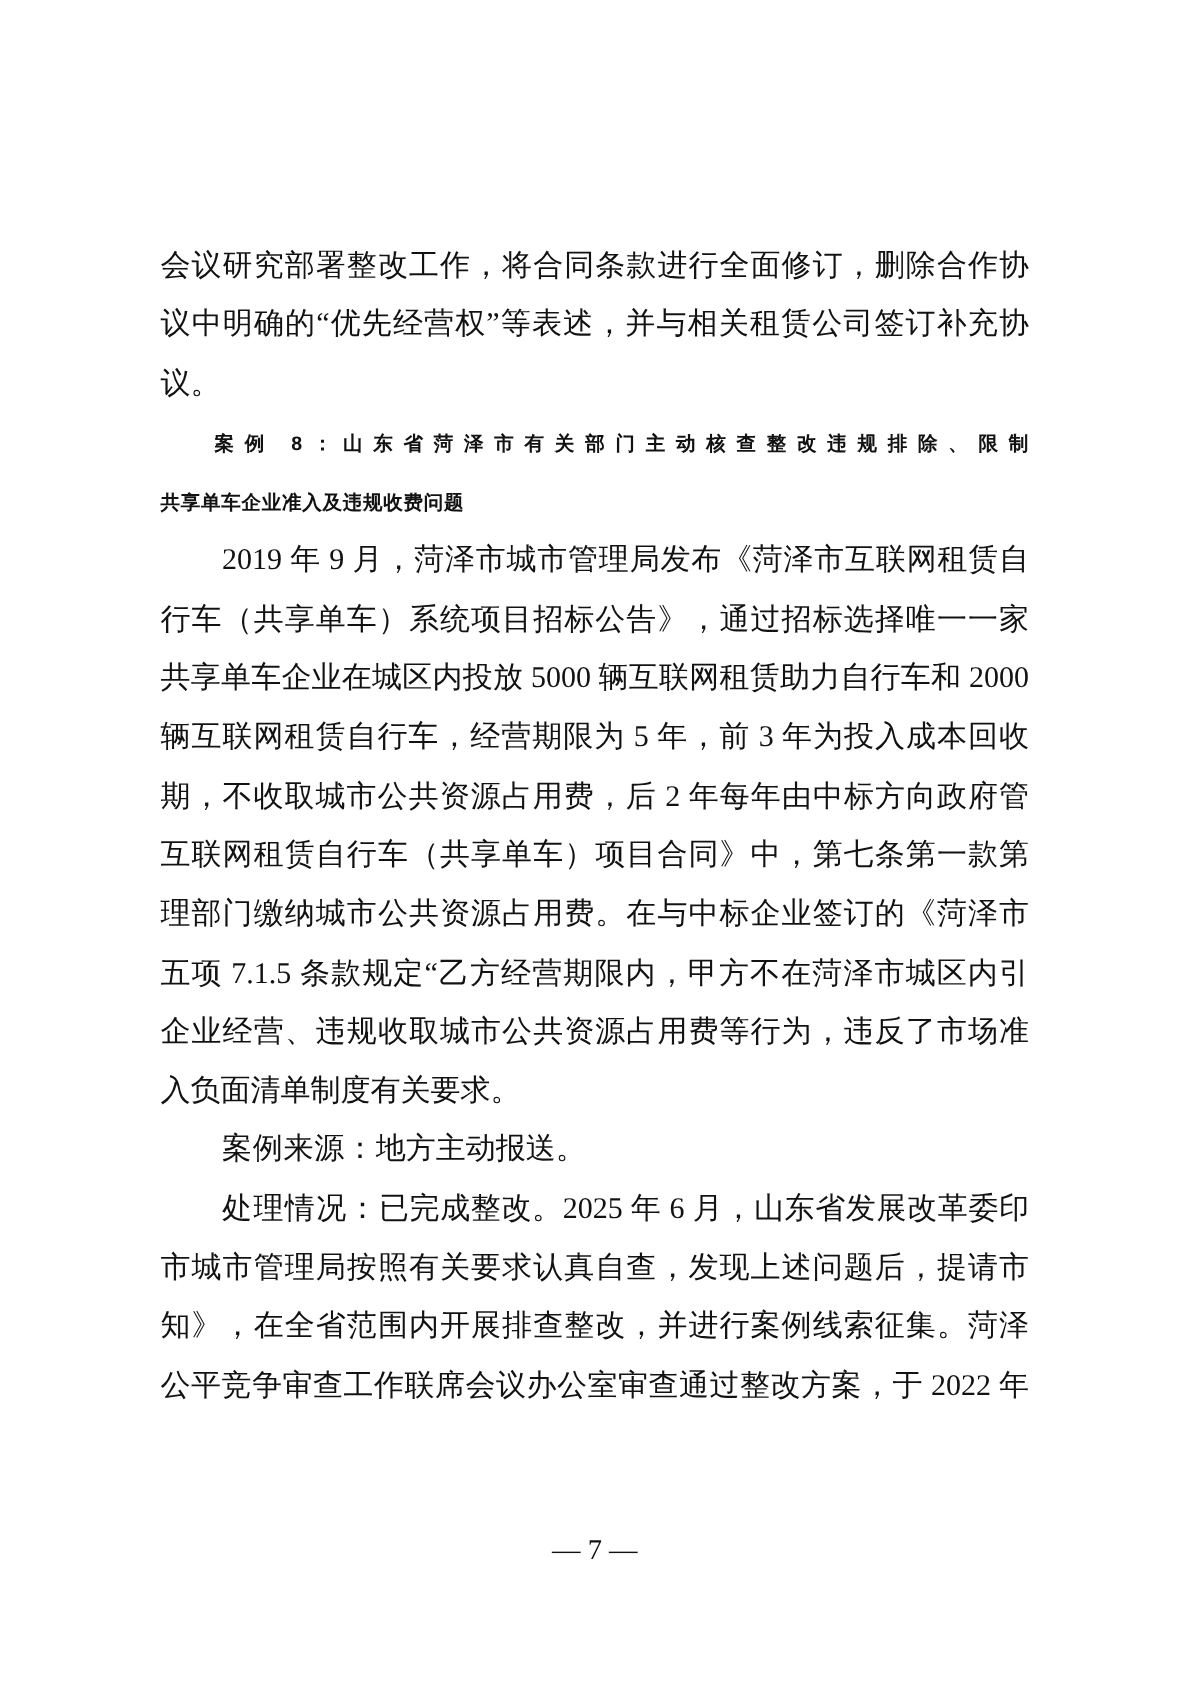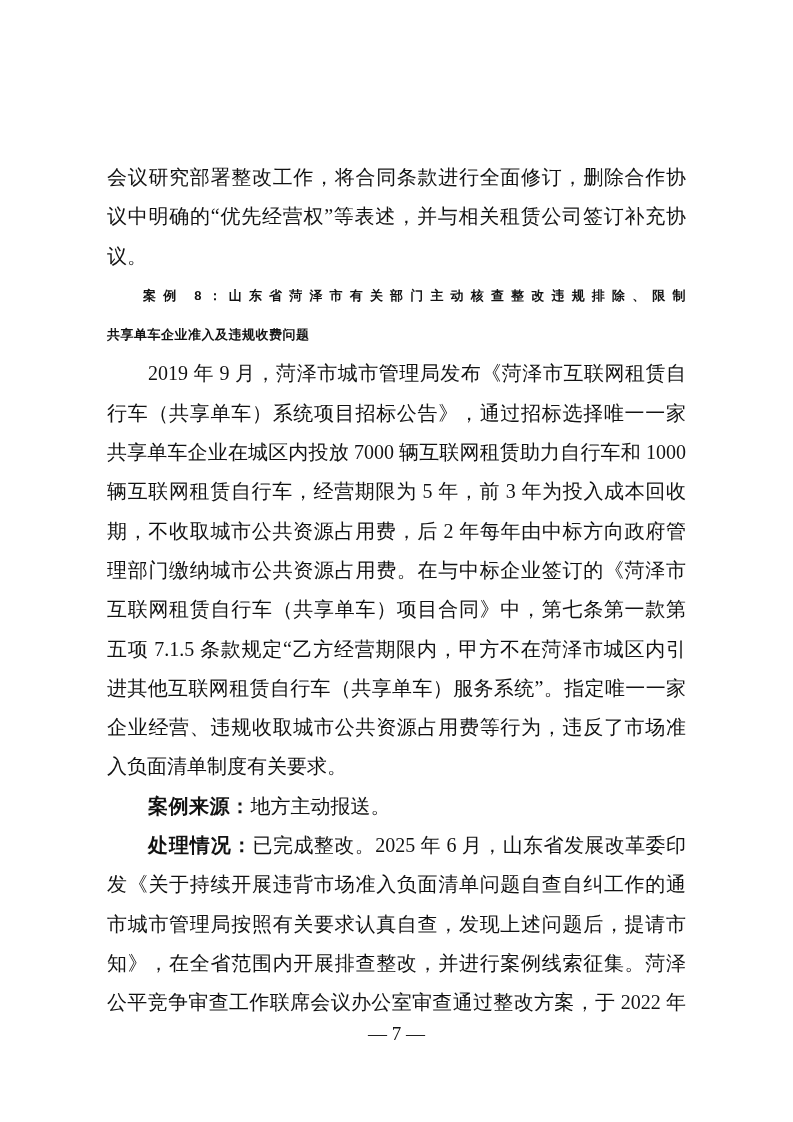--- a/index.html
+++ b/index.html
@@ -39,21 +39,21 @@
   .indent-body { text-indent: 41px; }
   .indent-heading { text-indent: 36px; }
   .heading-line {
     font-family: "Liberation Sans", "DejaVu Sans", sans-serif;
     font-weight: bold;
     font-size: 13px;
     letter-spacing: 0.5px;
   }
   .bold-label {
     font-family: "Liberation Sans", "DejaVu Sans", sans-serif;
-    font-weight: bold;
+    font-weight: normal;
     letter-spacing: 0.5px;
   }
   .footer {
     position: absolute;
     top: 1001px;
     left: 0;
     width: 100%;
     text-align: center;
     font-family: "Liberation Serif", "DejaVu Serif", serif;
     font-size: 19px;
@@ -73,38 +73,36 @@
     </div>
 
     <div>
       <div class="line heading-line indent-heading">案例 8：山东省菏泽市有关部门主动核查整改违规排除、限制</div>
       <div class="line heading-line last">共享单车企业准入及违规收费问题</div>
     </div>
 
     <div>
       <div class="line indent-body">2019 年 9 月，菏泽市城市管理局发布《菏泽市互联网租赁自</div>
       <div class="line">行车（共享单车）系统项目招标公告》，通过招标选择唯一一家</div>
-      <div class="line">共享单车企业在城区内投放 7000 辆互联网租赁助力自行车和 1000</div>
+      <div class="line">共享单车企业在城区内投放 5000 辆互联网租赁助力自行车和 2000</div>
       <div class="line">辆互联网租赁自行车，经营期限为 5 年，前 3 年为投入成本回收</div>
       <div class="line">期，不收取城市公共资源占用费，后 2 年每年由中标方向政府管</div>
+      <div class="line">互联网租赁自行车（共享单车）项目合同》中，第七条第一款第</div>
       <div class="line">理部门缴纳城市公共资源占用费。在与中标企业签订的《菏泽市</div>
-      <div class="line">互联网租赁自行车（共享单车）项目合同》中，第七条第一款第</div>
       <div class="line">五项 7.1.5 条款规定“乙方经营期限内，甲方不在菏泽市城区内引</div>
-      <div class="line">进其他互联网租赁自行车（共享单车）服务系统”。指定唯一一家</div>
       <div class="line">企业经营、违规收取城市公共资源占用费等行为，违反了市场准</div>
       <div class="line last">入负面清单制度有关要求。</div>
     </div>
 
     <div>
       <div class="line last indent-body"><span class="bold-label">案例来源：</span><span>地方主动报送。</span></div>
     </div>
 
     <div>
       <div class="line indent-body"><span class="bold-label">处理情况：</span><span>已完成整改。2025 年 6 月，山东省发展改革委印</span></div>
-      <div class="line">发《关于持续开展违背市场准入负面清单问题自查自纠工作的通</div>
       <div class="line">市城市管理局按照有关要求认真自查，发现上述问题后，提请市</div>
       <div class="line">知》，在全省范围内开展排查整改，并进行案例线索征集。菏泽</div>
       <div class="line">公平竞争审查工作联席会议办公室审查通过整改方案，于 2022 年</div>
     </div>
 
   </div>
 
   <div class="footer">— 7 —</div>
 </div>
 

